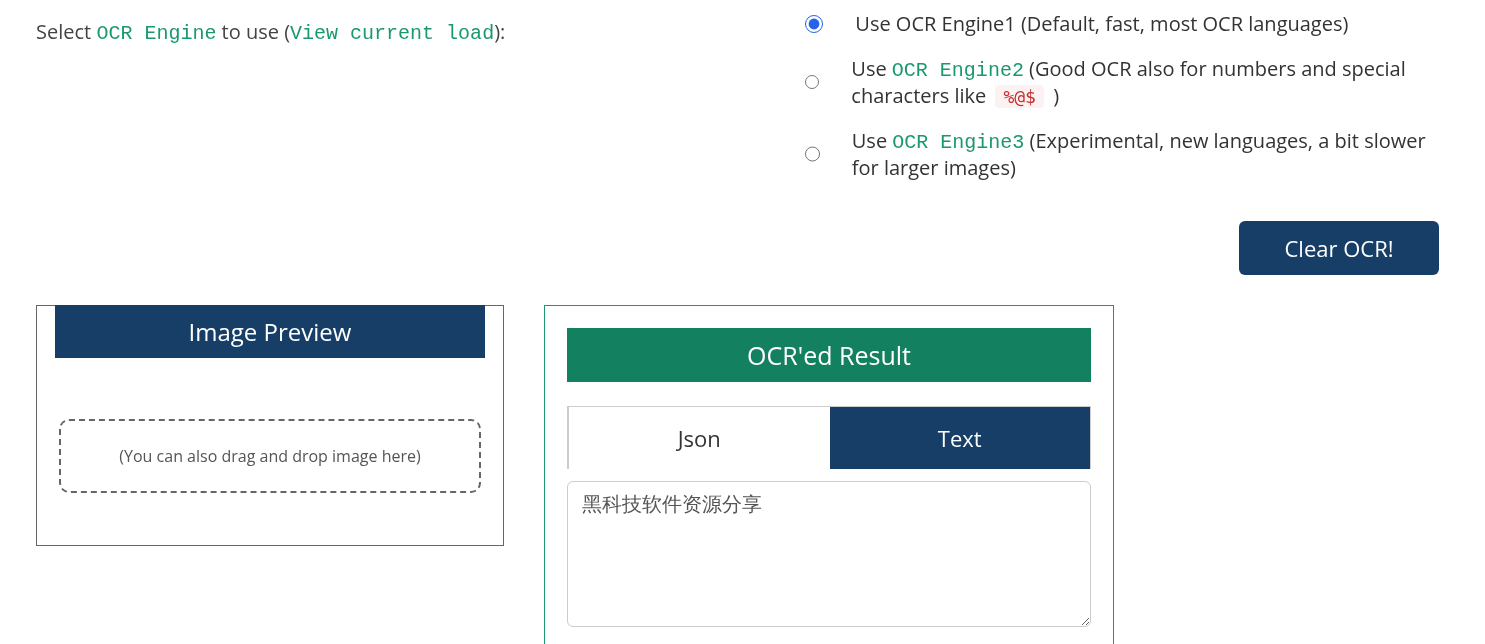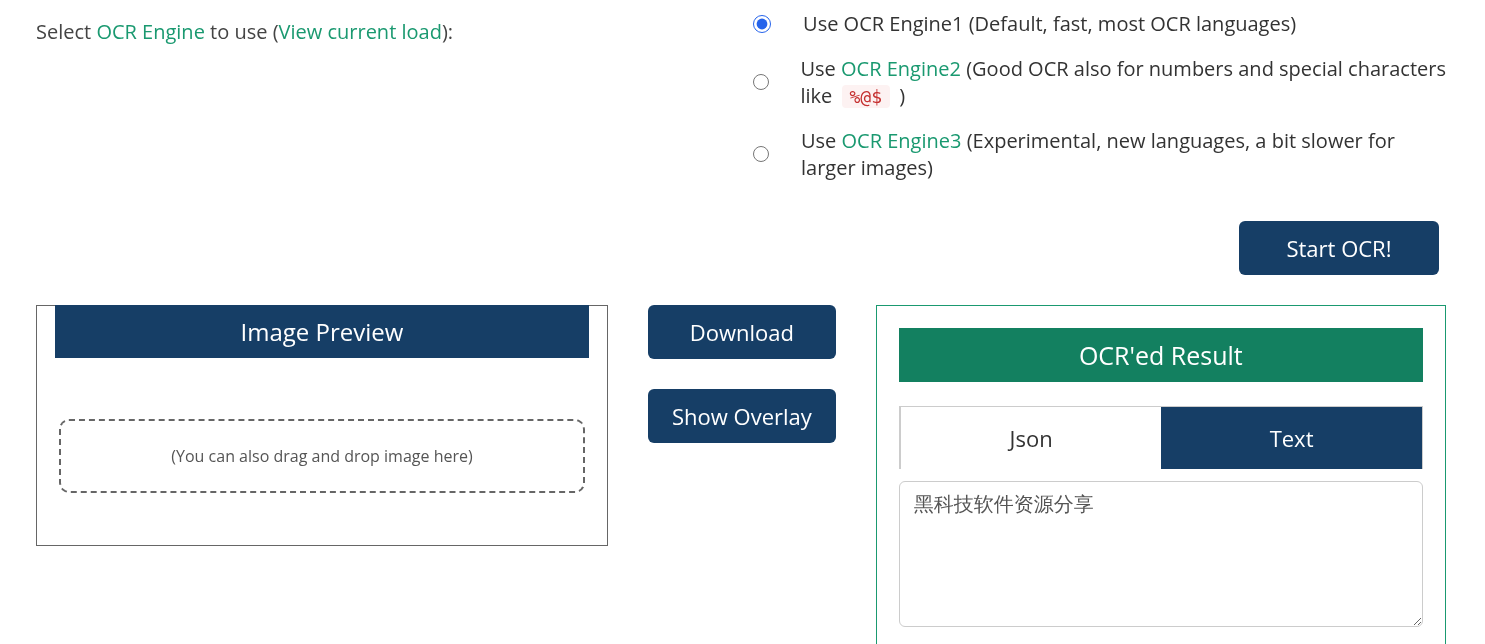--- a/index.html
+++ b/index.html
@@ -21,20 +21,21 @@
     }
     .select-label {
       color: #444;
       font-size: 20px;
       padding-top: 8px;
       flex-shrink: 0;
     }
     .link {
       color: #1a9970;
       cursor: pointer;
+      font-family: Liberation Mono, monospace;
     }
     .engines {
       margin-left: 300px;
       display: flex;
       flex-direction: column;
       gap: 18px;
     }
     .engine-option {
       display: flex;
       align-items: center;
@@ -84,21 +85,21 @@
     .btn.wide {
       min-width: 200px;
     }
     .panels-row {
       display: flex;
       align-items: flex-start;
       gap: 40px;
     }
     .image-preview-panel {
       border: 1px solid #666;
-      width: 572px;
+      width: 468px;
       padding: 0;
     }
     .panel-header {
       background: #163e66;
       color: #fff;
       font-size: 24px;
       text-align: center;
       padding: 10px 0;
       margin: 0 18px;
       position: relative;
@@ -194,33 +195,29 @@
     <label class="engine-option">
       <input type="radio" name="engine" style="">
       <span class="engine-text">
         <span>Use </span><span class="link">OCR Engine3</span><span> (Experimental, new languages, a bit slower for larger images)</span>
       </span>
     </label>
   </div>
 </div>
 
 <div class="action-row">
-  <button class="btn wide">Start OCR!</button>
+  <button class="btn wide">Clear OCR!</button>
 </div>
 
 <div class="panels-row">
   <div class="image-preview-panel">
     <div class="panel-header">Image Preview</div>
     <div class="drop-area">(You can also drag and drop image here)</div>
   </div>
 
-  <div class="middle-buttons">
-    <button class="btn">Download</button>
-    <button class="btn">Show Overlay</button>
-  </div>
 
   <div class="result-panel">
     <div class="result-header">OCR'ed Result</div>
     <div class="tabs">
       <button class="tab">Json</button>
       <button class="tab active">Text</button>
     </div>
     <textarea class="result-text" style="">黑科技软件资源分享</textarea>
   </div>
 </div>

